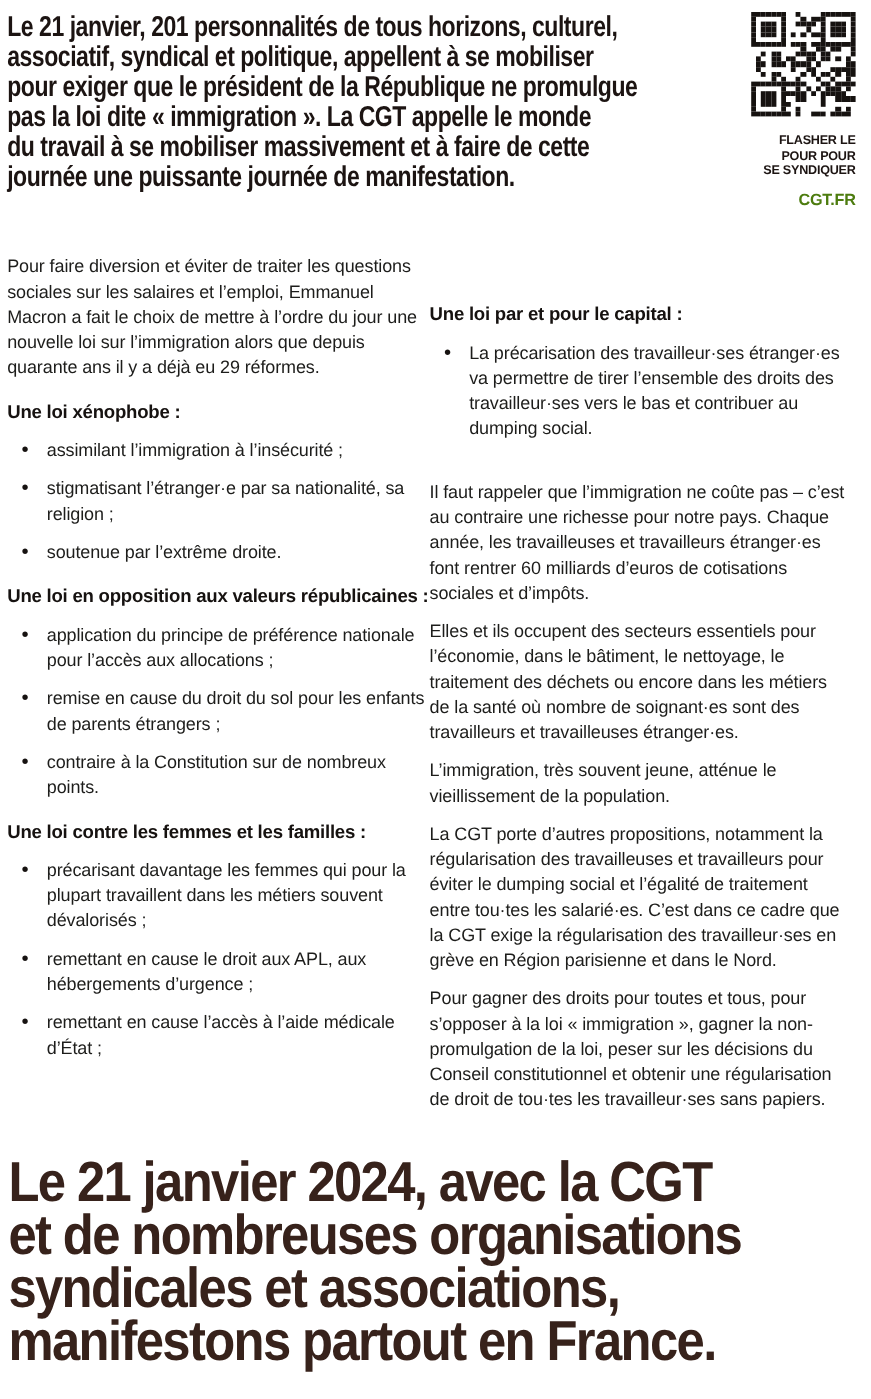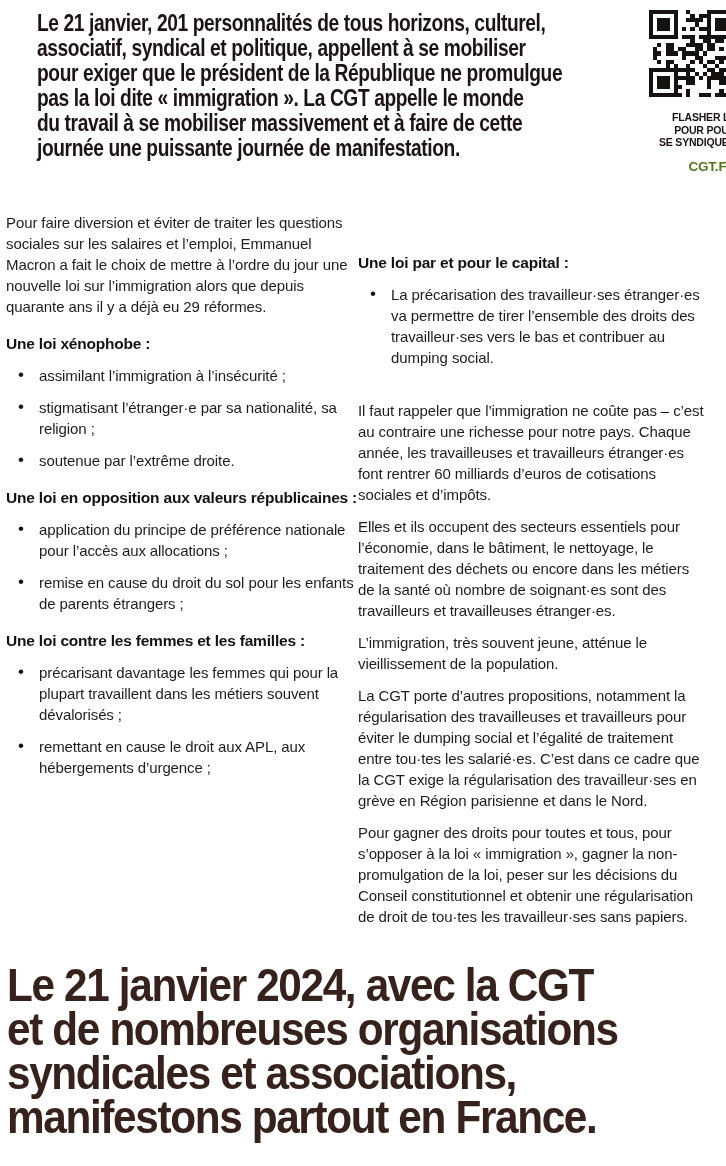--- a/index.html
+++ b/index.html
@@ -11,21 +11,20 @@
     font-family: "Liberation Sans", sans-serif;
     color: #1d1d1b;
     overflow: hidden;
   }
 
   
   .header {
     position: absolute;
     top: 10px; left: 6px; right: 6px;
     display: flex;
-    margin-left: 31px;
   }
   .headline { width: 612px; overflow: visible; }
   .hl-line {
     font-size: 24px;
     font-weight: 700;
     line-height: 25px;
     letter-spacing: -0.5px;
     color: #1c1412;
     white-space: nowrap;
     transform: scaleX(0.80);
@@ -583,26 +582,28 @@
       <ul>
         <li>assimilant l’immigration à l’insécurité ;</li>
         <li>stigmatisant l’étranger·e par sa nationalité, sa religion ;</li>
         <li>soutenue par l’extrême droite.</li>
       </ul>
 
       <h3>Une loi en opposition aux valeurs républicaines :</h3>
       <ul>
         <li>application du principe de préférence nationale pour l’accès aux allocations ;</li>
         <li>remise en cause du droit du sol pour les enfants de parents étrangers ;</li>
+        <li>contraire à la Constitution sur de nombreux points.</li>
       </ul>
 
       <h3>Une loi contre les femmes et les familles :</h3>
       <ul>
         <li>précarisant davantage les femmes qui pour la plupart travaillent dans les métiers souvent dévalorisés ;</li>
         <li>remettant en cause le droit aux APL, aux hébergements d’urgence ;</li>
+        <li>remettant en cause l’accès à l’aide médicale d’État ;</li>
       </ul>
     </div>
 
     <div class="col right">
       <h3 class="first-heading">Une loi par et pour le capital :</h3>
       <ul>
         <li>La précarisation des travailleur·ses étranger·es va permettre de tirer l’ensemble des droits des travailleur·ses vers le bas et contribuer au dumping social.</li>
       </ul>
 
       <p class="big-gap">Il faut rappeler que l’immigration ne coûte pas – c’est au contraire une richesse pour notre pays. Chaque année, les travailleuses et travailleurs étranger·es font rentrer 60 milliards d’euros de cotisations sociales et d’impôts.</p>

